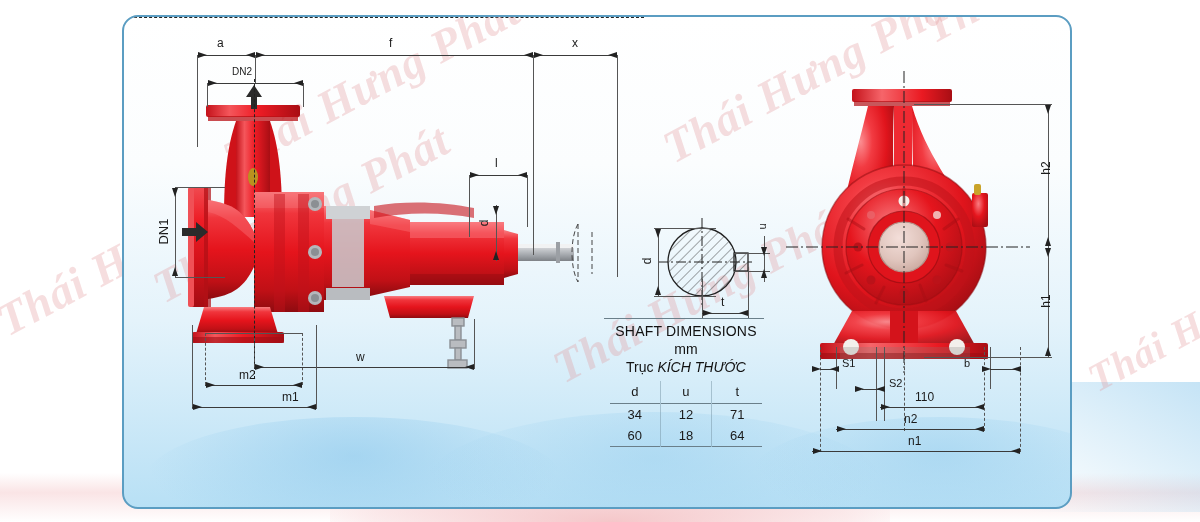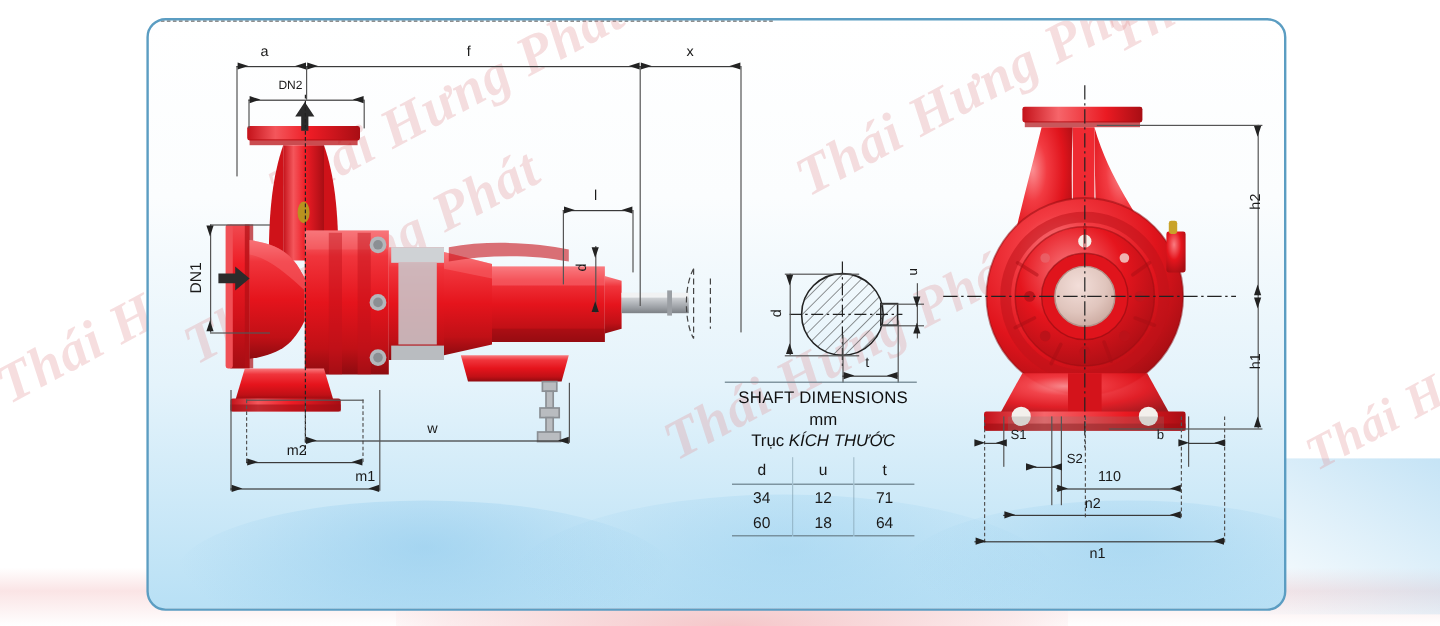--- a/index.html
+++ b/index.html
@@ -260,21 +260,21 @@
       <div class="hline" style="left:81px;top:368px;width:97px;"></div>
       <div class="arrowR" style="left:82px;top:364.5px;"></div>
       <div class="arrowL" style="left:169px;top:364.5px;"></div>
       <div class="dimtxt" style="left:115px;top:352px;">m2</div>
 
       <div class="ext" style="left:68px;top:308px;height:84px;"></div>
       <div class="ext" style="left:192px;top:308px;height:84px;"></div>
       <div class="hline" style="left:68px;top:390px;width:124px;"></div>
       <div class="arrowR" style="left:69px;top:386.5px;"></div>
       <div class="arrowL" style="left:183px;top:386.5px;"></div>
-      <div class="dimtxt" style="left:128px;top:374px;padding-left:44px;">m1</div>
+      <div class="dimtxt" style="left:114px;top:374px;padding-left:44px;">m1</div>
 
       <svg id="shaft-detail" width="150" height="120" viewBox="0 0 150 120" style="position:absolute;left:510px;top:190px;">
         <defs>
           <pattern id="hatch" width="7" height="7" patternTransform="rotate(45)" patternUnits="userSpaceOnUse">
             <line x1="0" y1="0" x2="0" y2="7" stroke="#3a3a3a" stroke-width="0.9"></line>
           </pattern>
         </defs>
         <circle cx="68" cy="55" r="34" fill="url(#hatch)" stroke="#222" stroke-width="1.3"></circle>
         <rect x="100" y="46" width="14" height="18" fill="url(#hatch)" stroke="#222" stroke-width="1.3"></rect>
         <line x1="24" y1="55" x2="118" y2="55" stroke="#222" stroke-width="1" stroke-dasharray="10,3,2,3"></line>
@@ -453,17 +453,17 @@
       <div class="dimtxt" style="left:791px;top:374px;">110</div>
 
       <div class="hline" style="left:712px;top:412px;width:148px;"></div>
       <div class="arrowR" style="left:713px;top:408.5px;"></div>
       <div class="arrowL" style="left:851px;top:408.5px;"></div>
       <div class="dimtxt" style="left:780px;top:396px;">n2</div>
 
       <div class="hline" style="left:688px;top:434px;width:208px;"></div>
       <div class="arrowR" style="left:689px;top:430.5px;"></div>
       <div class="arrowL" style="left:887px;top:430.5px;"></div>
-      <div class="dimtxt" style="left:784px;top:418px;margin-top:20px;">n1</div>
+      <div class="dimtxt" style="left:784px;top:418px;">n1</div>
 
     </div>
   </div>
 </div>
 
 </body></html>

